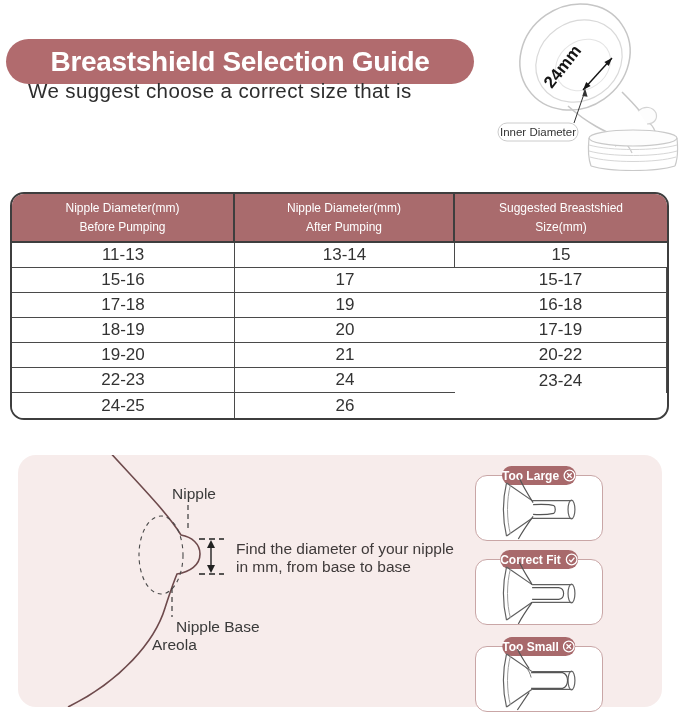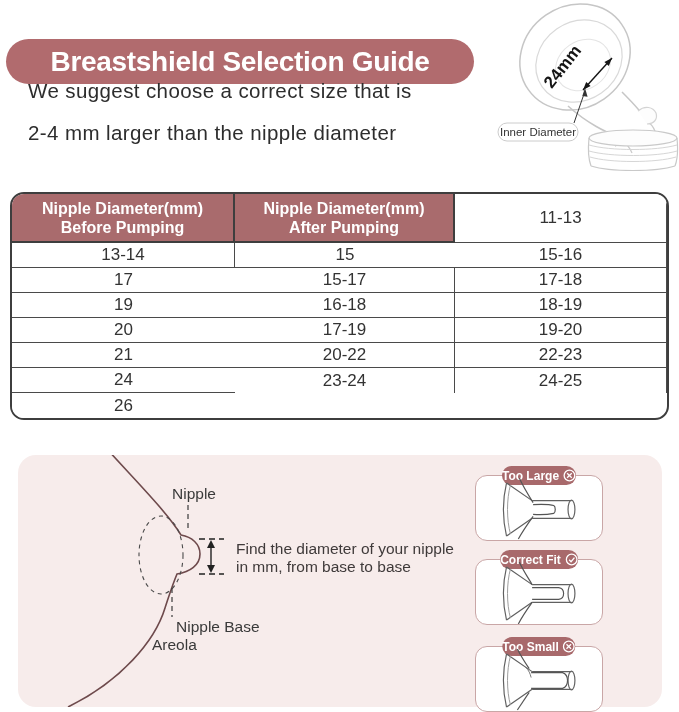--- a/index.html
+++ b/index.html
@@ -30,21 +30,21 @@
 
   
   .size-table{
     position:absolute;left:10px;top:192px;width:659px;height:228px;
     border:2px solid #3e3e3e;border-radius:14px;overflow:hidden;box-sizing:border-box;
     display:grid;grid-template-columns:223px 220px 1fr;
     grid-template-rows:49px repeat(7,1fr);
     background:#fff;
   }
   .size-table .th{
-    background:#a96b6d;color:#fff;font-weight:bold;font-size:16px;line-height:19px;
+    background:#a96b6d;color:#fff;font-weight:normal;font-size:12px;line-height:19px;
     display:flex;flex-direction:column;align-items:center;justify-content:center;
     border-right:2px solid #3e3e3e;border-bottom:2px solid #3e3e3e;text-align:center;
   }
   .size-table .th.last{border-right:none;}
   .size-table .td{
     font-size:17px;color:#333;display:flex;align-items:center;justify-content:center;
     border-right:1px solid #4a4a4a;border-bottom:1px solid #4a4a4a;background:#fff;
   }
   .size-table .td.last{border-right:none;}
   .size-table .td.bottom{border-bottom:none;}
@@ -71,21 +71,20 @@
 </style>
 </head>
 <body>
 
 <div class="banner">
   <span class="banner-title">Breastshield Selection Guide</span>
 </div>
 
 <div class="intro">
   <div>We suggest choose a correct size that is</div>
-  <div>2-4 mm larger than the nipple diameter</div>
 </div>
 
 <svg class="product-figure" viewBox="0 0 209 185">
 
   <g>
     <ellipse cx="105" cy="57" rx="57" ry="51" transform="rotate(-35 105 57)" fill="#ffffff" stroke="#c6c6c6" stroke-width="1.5"></ellipse>
     <ellipse cx="109" cy="61" rx="45" ry="39" transform="rotate(-35 109 61)" fill="none" stroke="#d9d9d9" stroke-width="1.2"></ellipse>
     <ellipse cx="113" cy="65" rx="29" ry="24" transform="rotate(-35 113 65)" fill="none" stroke="#e4e4e4" stroke-width="1"></ellipse>
 
     <path d="M152,92 C163,103 172,112 176,120" fill="none" stroke="#c6c6c6" stroke-width="1.5"></path>
@@ -121,20 +120,24 @@
 </svg>
 
 <div class="size-table">
   <div class="th">
     <span>Nipple Diameter(mm)</span>
     <span>Before Pumping</span>
   </div>
   <div class="th">
     <span>Nipple Diameter(mm)</span>
     <span>After Pumping</span>
+  </div>
+  <div class="th last">
+    <span>Suggested Breastshied</span>
+    <span>Size(mm)</span>
   </div>
 
   <div class="td">11-13</div>
   <div class="td">13-14</div>
   <div class="td last">15</div>
 
   <div class="td">15-16</div>
   <div class="td last">17</div>
 
   <div class="td">15-17</div>

